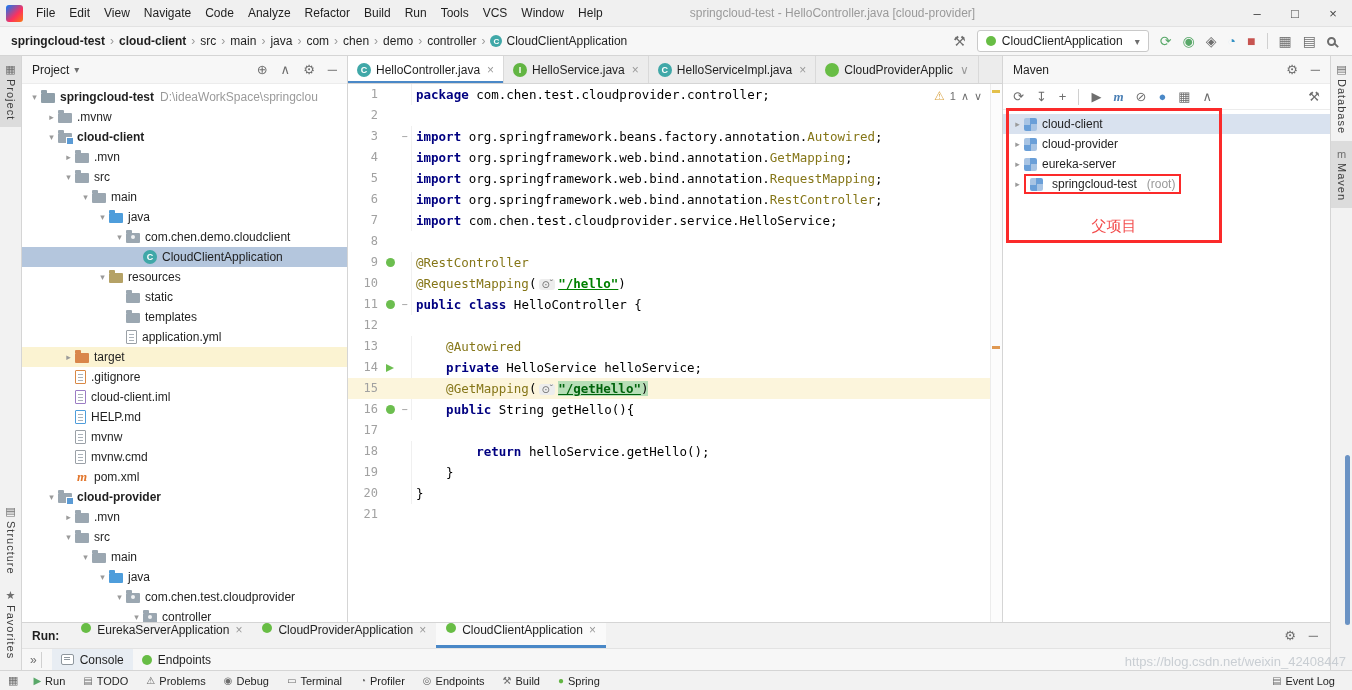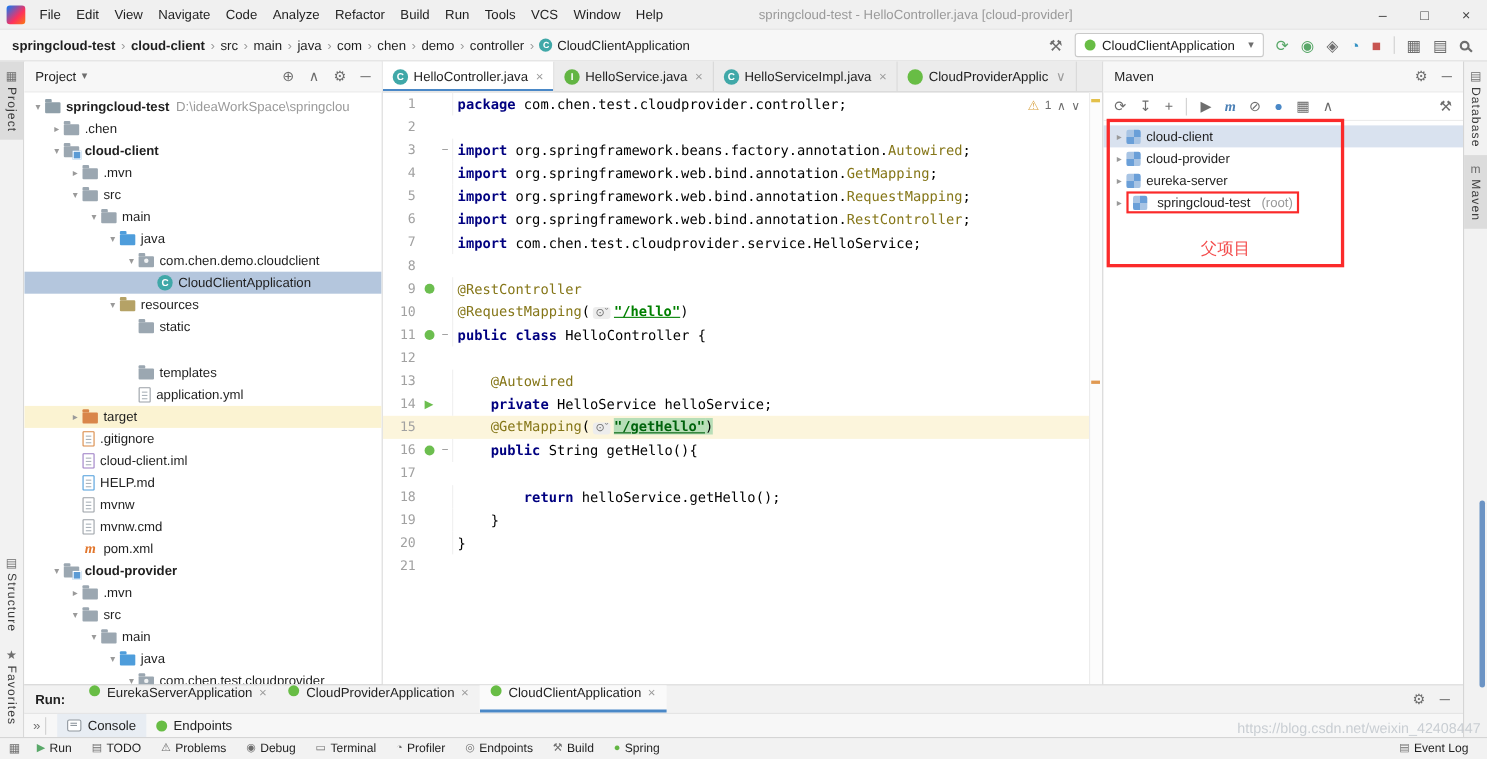--- a/index.html
+++ b/index.html
@@ -285,21 +285,21 @@
         <div class="ptree">
             <div class="trow" style="padding-left: 6px;">
               <span class="chev">▾</span>
               <span class="fo fo-prj"></span>
               <span class="tlabel b">springcloud-test</span>
               <span class="tsuffix">D:\ideaWorkSpace\springclou</span>
             </div>
             <div class="trow" style="padding-left: 23px;">
               <span class="chev">▸</span>
               <span class="fo"></span>
-              <span class="tlabel">.chen</span>
+              <span class="tlabel">.mvnw</span>
             </div>
             <div class="trow" style="padding-left: 23px;">
               <span class="chev">▾</span>
               <span class="fo fo-mod"></span>
               <span class="tlabel b">cloud-client</span>
             </div>
             <div class="trow" style="padding-left: 40px;">
               <span class="chev">▸</span>
               <span class="fo"></span>
               <span class="tlabel">.mvn</span>
@@ -332,21 +332,21 @@
             <div class="trow" style="padding-left: 74px;">
               <span class="chev">▾</span>
               <span class="fo fo-res"></span>
               <span class="tlabel">resources</span>
             </div>
             <div class="trow" style="padding-left: 91px;">
               <span class="chev"></span>
               <span class="fo"></span>
               <span class="tlabel">static</span>
             </div>
-            <div class="trow" style="padding-left: 91px; margin-top: 22px;">
+            <div class="trow" style="padding-left: 91px;">
               <span class="chev"></span>
               <span class="fo"></span>
               <span class="tlabel">templates</span>
             </div>
             <div class="trow" style="padding-left: 91px;">
               <span class="chev"></span>
               <span class="fi"></span>
               <span class="tlabel">application.yml</span>
             </div>
             <div class="trow exc" style="padding-left: 40px;">

